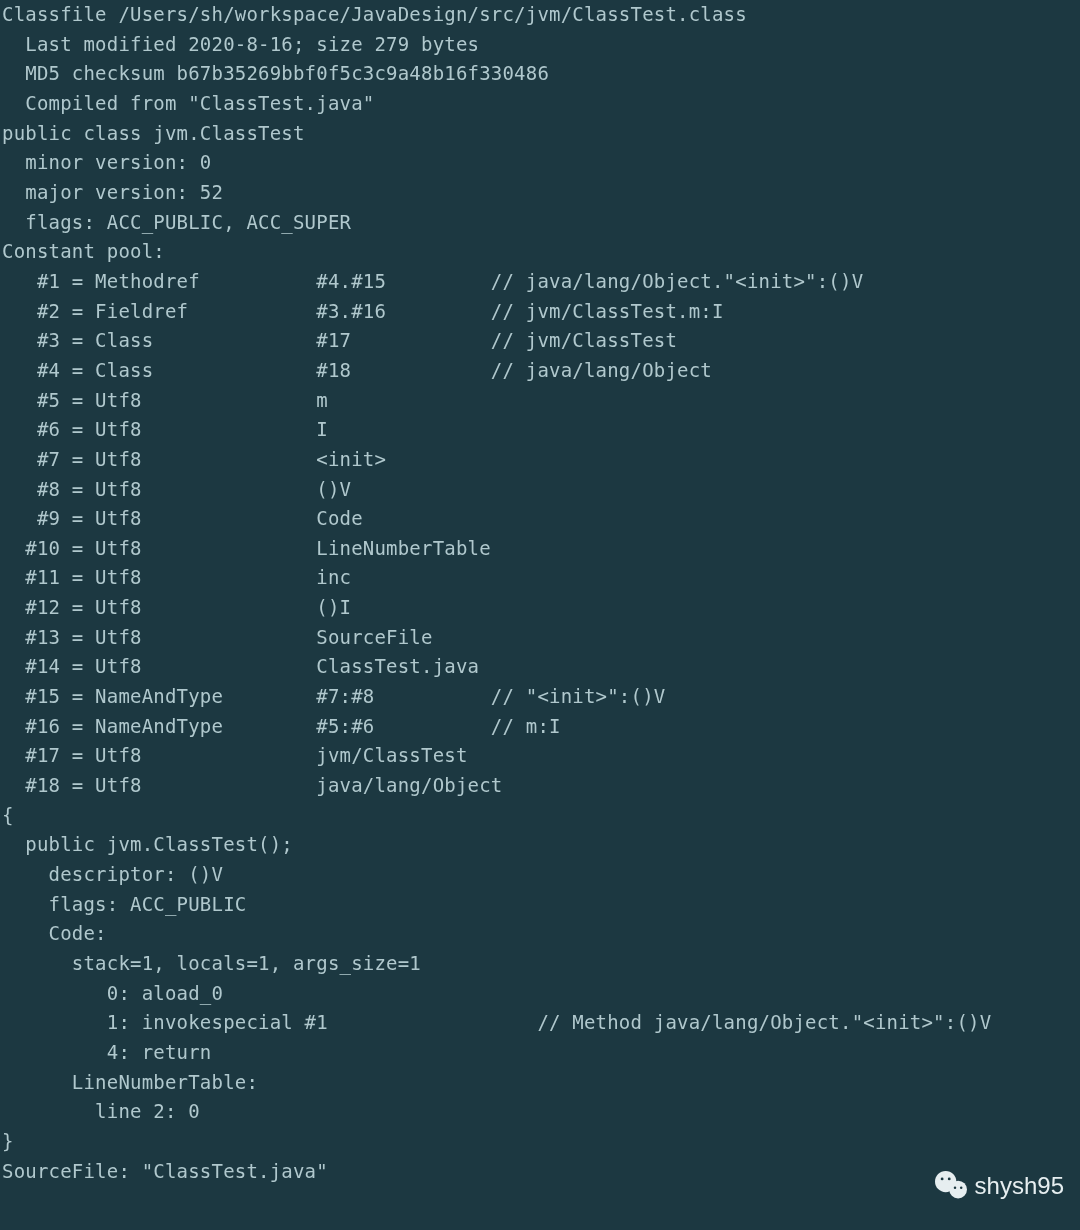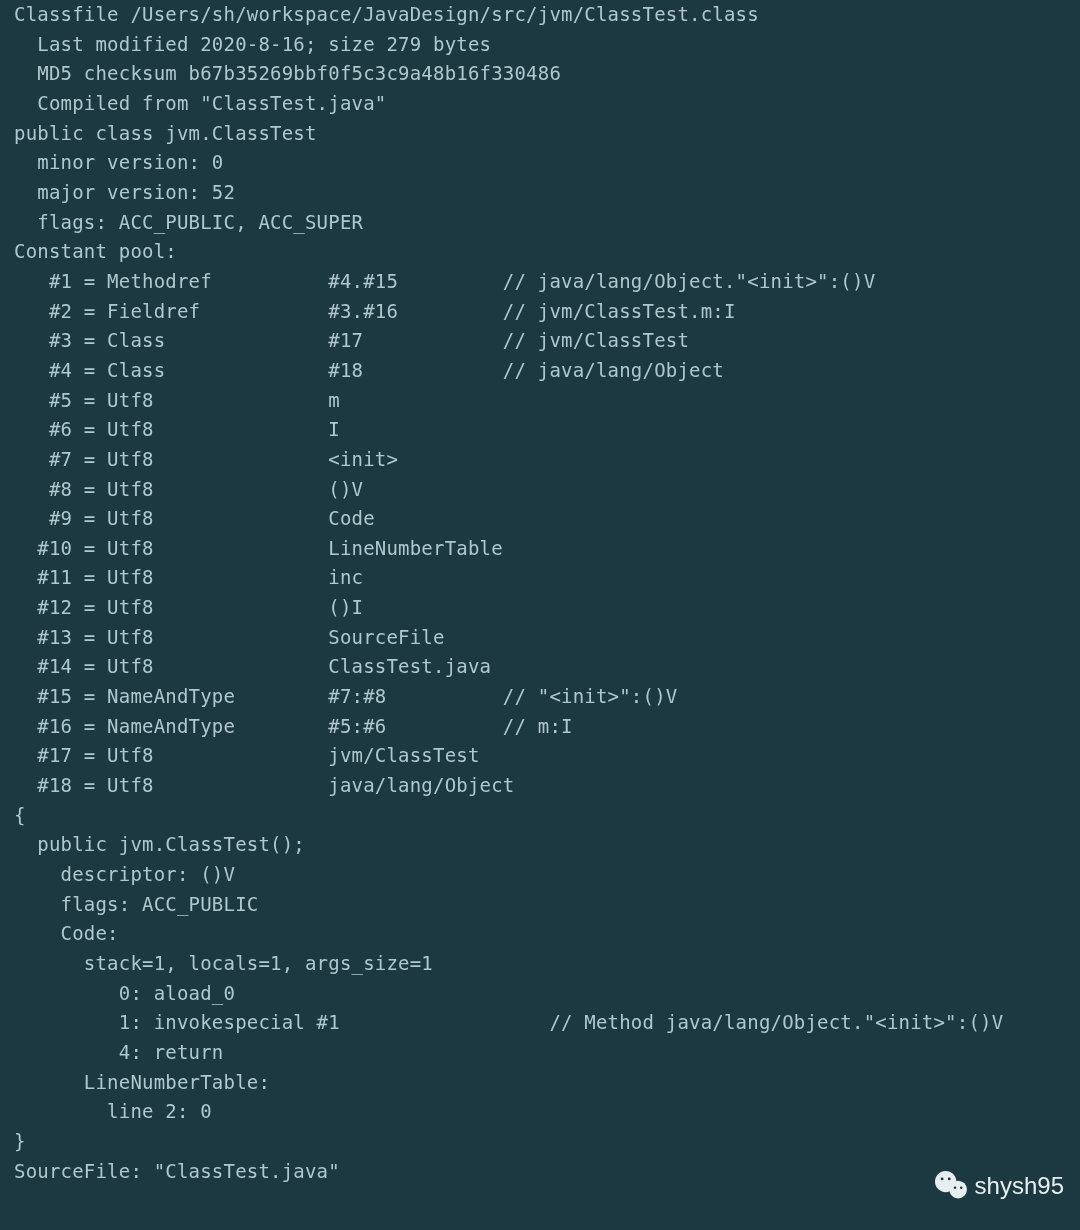--- a/index.html
+++ b/index.html
@@ -15,21 +15,21 @@
     overflow: hidden;
   }
   pre {
     margin: 0;
     padding: 0;
     white-space: pre;
     font-family: inherit;
     letter-spacing: 0.2px;
   }
   .content {
-    padding-left: 14px;
+    padding-left: 2px;
   }
   .watermark {
     position: absolute;
     right: 16px;
     bottom: 28px;
     display: flex;
     align-items: center;
     gap: 6px;
     color: #e6eef0;
     font-family: -apple-system, BlinkMacSystemFont, "Segoe UI", Arial, sans-serif;

